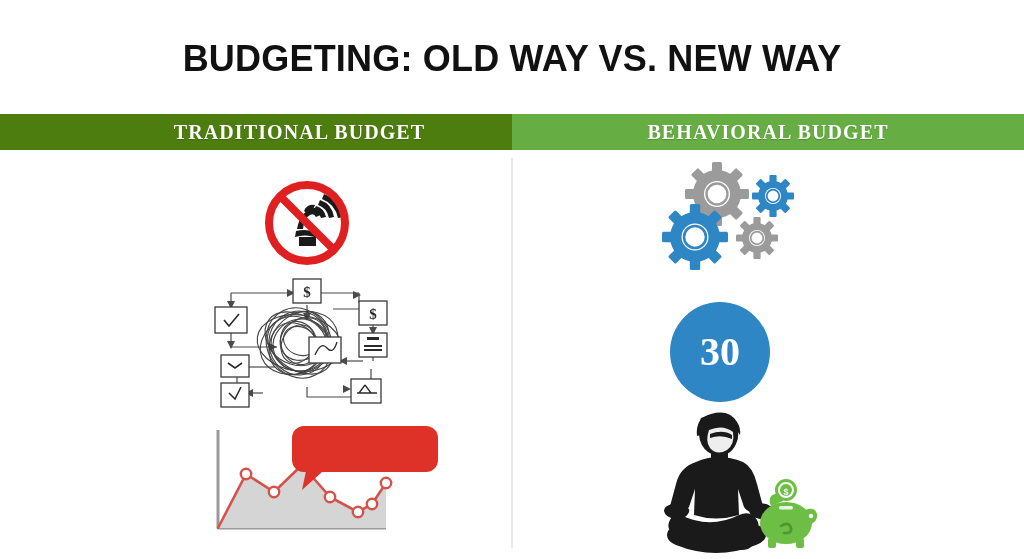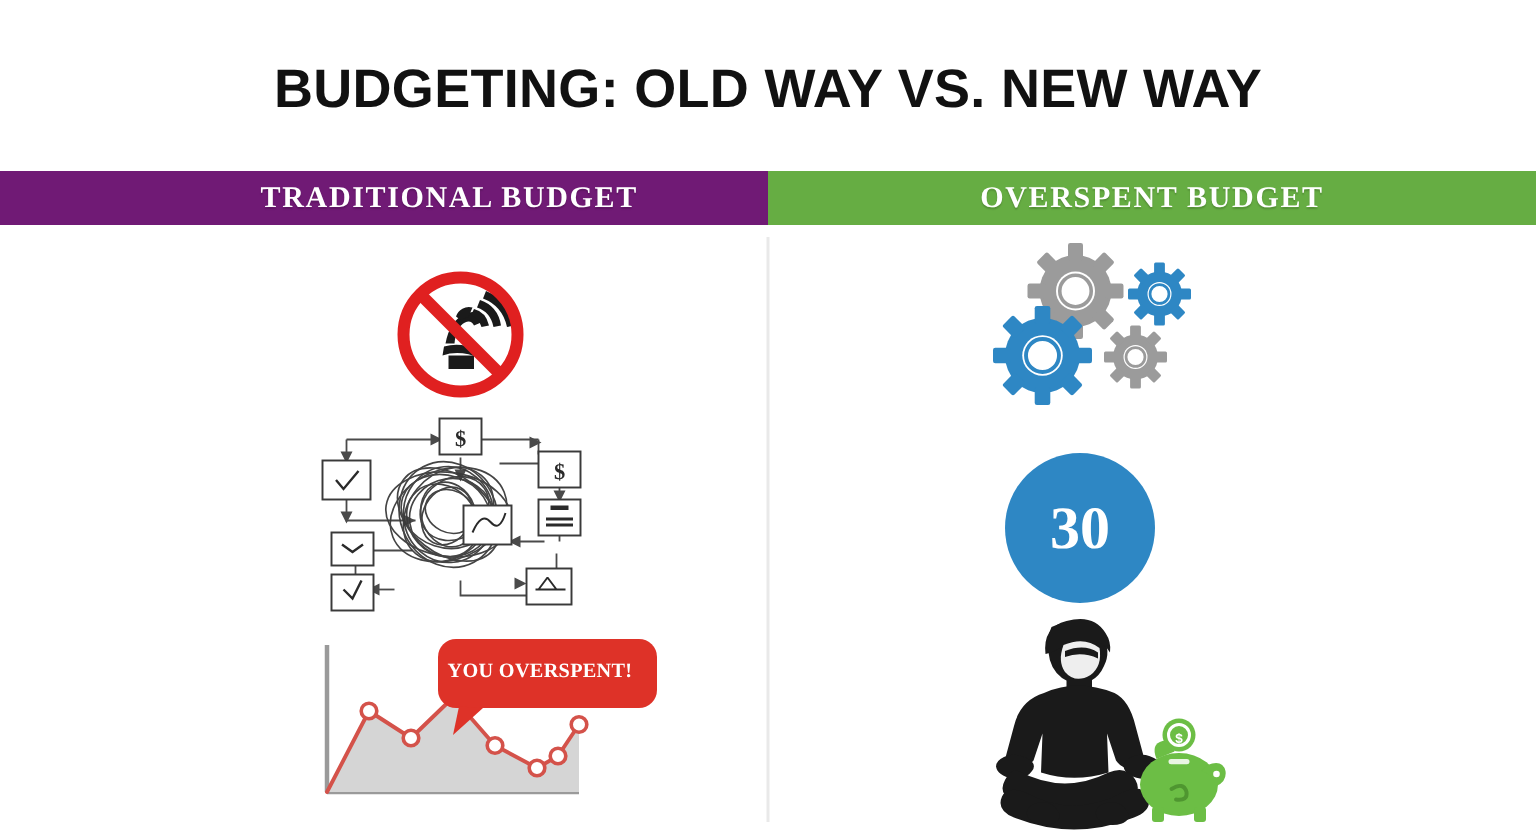--- a/index.html
+++ b/index.html
@@ -25,21 +25,21 @@
   
   .bar {
     position: absolute; top: 114px; height: 36px;
     display: flex; align-items: center; justify-content: center;
     font-family: "Liberation Serif", serif;
     font-weight: bold; font-size: 20px;
     letter-spacing: 1.1px;
     color: #ffffff;
     text-shadow: 0 1px 1px rgba(0,0,0,0.18);
   }
-  .bar-left  { left: 0px;   width: 599px; background: #701a75; }
+  .bar-left  { left: 0px;   width: 599px; background: #4d7c0f; }
   .bar-right { left: 512px; width: 512px; background: #66ad43; }
 
   
   .divider {
     position: absolute; left: 511px; top: 158px;
     width: 2px; height: 390px; background: #e9e9e9;
   }
 
   
   .panel { position: absolute; top: 150px; height: 409px; }
@@ -92,21 +92,21 @@
 <body>
 
 <div class="page">
 
   <div class="title">BUDGETING: OLD WAY VS. NEW WAY</div>
 
   <div class="bar bar-left">
     <span>TRADITIONAL BUDGET</span>
   </div>
   <div class="bar bar-right">
-    <span>OVERSPENT BUDGET</span>
+    <span>BEHAVIORAL BUDGET</span>
   </div>
 
   <div class="divider"></div>
 
   <div class="panel panel-left">
 
     <div class="cell cell-noalarm">
       <svg width="110" height="100" viewBox="0 0 110 100">
 
         <g fill="#1a1a1a">
@@ -228,21 +228,20 @@
 
         <g>
           <path d="M96 4 h122 a12 12 0 0 1 12 12 v22 a12 12 0 0 1 -12 12 h-122 a12 12 0 0 1 -12 -12 v-22 a12 12 0 0 1 12 -12 z" fill="#de3228"></path>
           <polygon points="98,49 94,68 114,50" fill="#de3228"></polygon>
         </g>
       </svg>
     </div>
 
   </div>
 
-  <div class="bubble-text">YOU OVERSPENT!</div>
 
   <div class="panel panel-right">
 
     <div class="cell cell-gears">
       <svg width="150" height="115" viewBox="0 0 150 115">
         <defs>
           <g id="gearteeth"></g>
         </defs>
 
         <g transform="translate(62,34)">

